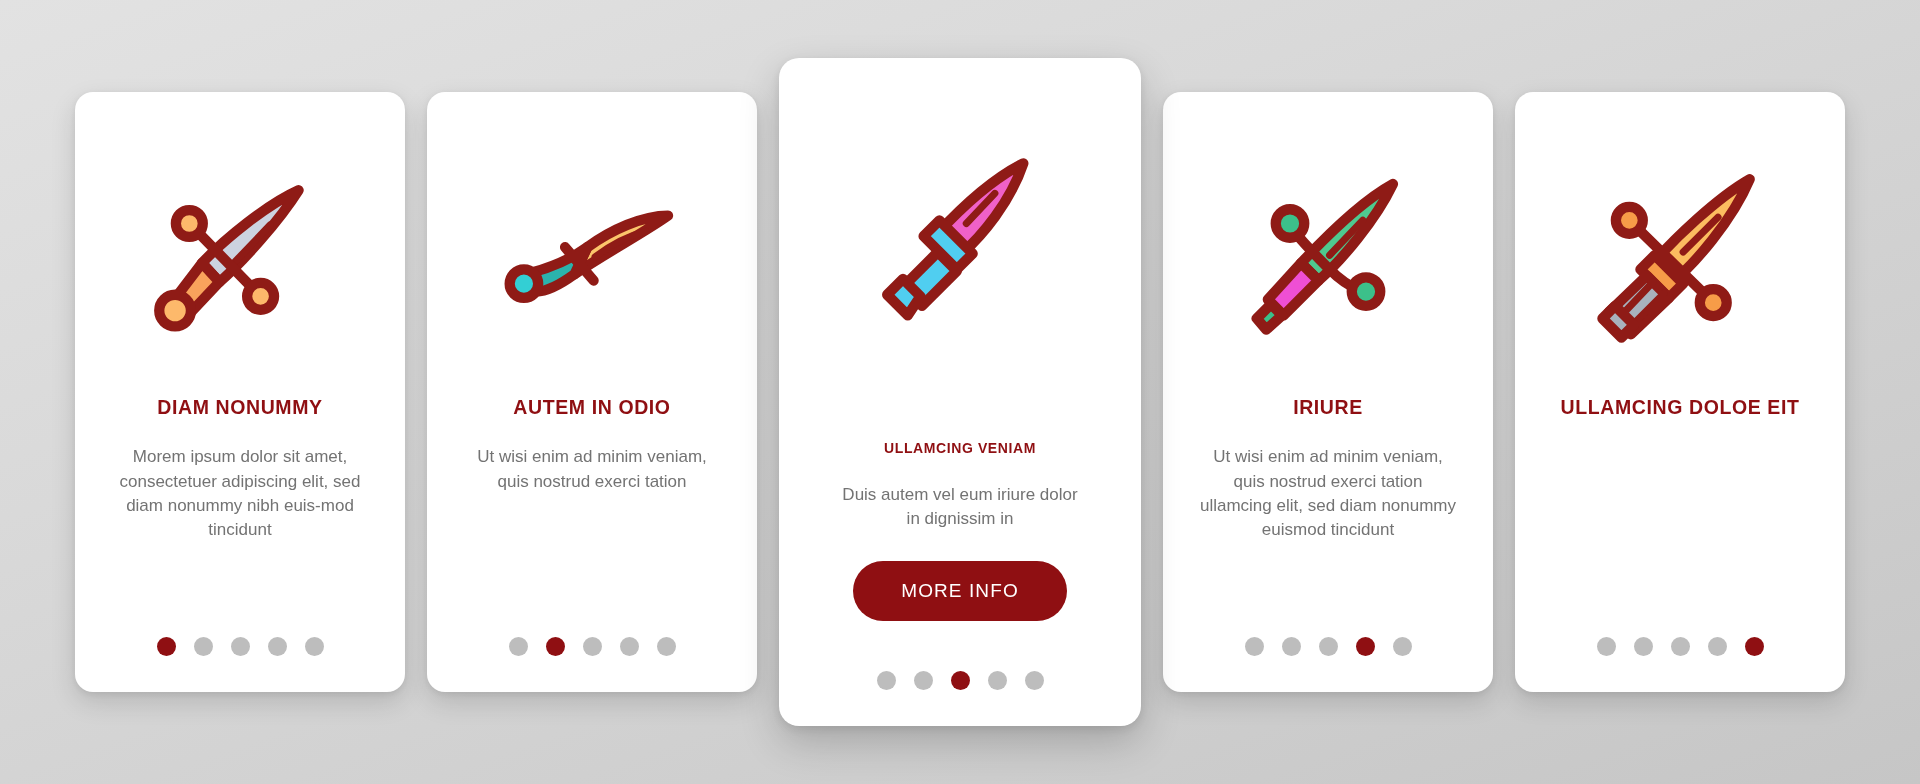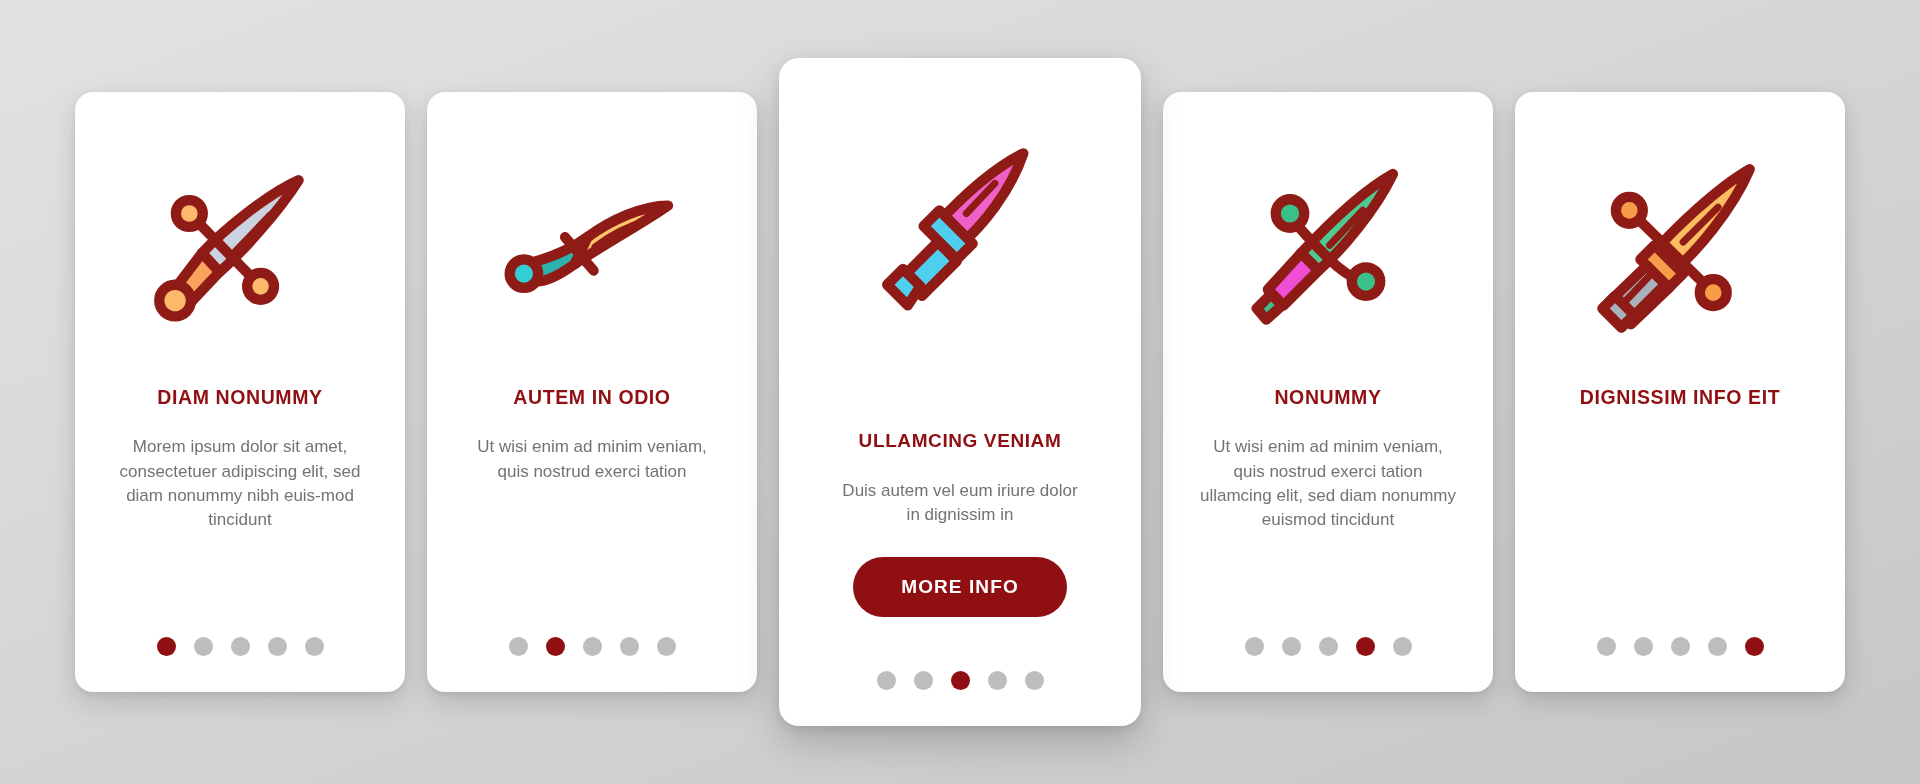--- a/index.html
+++ b/index.html
@@ -22,21 +22,21 @@
   .card {
     position:relative;
     width:330px;
     height:600px;
     background:#ffffff;
     border-radius:18px;
     box-shadow: 0 10px 26px rgba(0,0,0,0.14), 0 2px 6px rgba(0,0,0,0.07);
     display:flex;
     flex-direction:column;
     align-items:center;
-    padding:0 22px;
+    padding:10px 22px;
     flex:0 0 auto;
   }
   .card.featured {
     width:362px;
     height:668px;
     border-radius:20px;
     box-shadow: 0 16px 40px rgba(0,0,0,0.20), 0 3px 10px rgba(0,0,0,0.09);
     z-index:5;
   }
 
@@ -52,42 +52,42 @@
 
   .card-title {
     font-size:19.5px;
     font-weight:bold;
     letter-spacing:0.6px;
     color:#8f0f12;
     text-align:center;
     line-height:1.2;
     margin-top:-6px;
   }
-  .card.featured .card-title { font-size:19px;margin-top:42px; }
+  .card.featured .card-title { font-size:14px;margin-top:42px; }
 
   .card-body {
     margin-top:26px;
     font-size:17px;
     line-height:1.42;
     color:#737373;
     text-align:center;
     max-width:262px;
   }
   .card.featured .card-body { max-width:250px; }
 
   .cta {
     margin-top:30px;
     background:#8f0f12;
     color:#ffffff;
     border:none;
     border-radius:34px;
     padding:19px 48px;
     font-family:"Liberation Sans", sans-serif;
     font-size:19px;
-    font-weight:bold;
+    font-weight:normal;
     letter-spacing:1.1px;
     cursor:pointer;
   }
 
   .dots {
     position:absolute;
     bottom:36px;
     left:0; right:0;
     display:flex;
     justify-content:center;
@@ -185,21 +185,21 @@
           <path d="M101 17 C 90 40 68 66 54 78 L 43 67 C 57 52 81 28 101 17 Z" fill="#4fc98f"></path>
           <path d="M82 40 L 61 62" fill="none" stroke-width="4.5"></path>
           <path d="M43 67 L 54 78 L 32 100 L 22 90 Z" fill="#ef4fd4"></path>
           <path d="M38 46 C 44 54 52 62 60 70 C 68 78 74 82 80 84" fill="none"></path>
           <circle cx="36" cy="42" r="9" fill="#3cc08a"></circle>
           <circle cx="84" cy="85" r="9" fill="#3cc08a"></circle>
           <path d="M24 93 L 15 102 L 21 109 L 31 100 Z" fill="#3cc08a"></path>
         </g>
       </svg>
     </div>
-    <div class="card-title">NONUMMY</div>
+    <div class="card-title">IRIURE</div>
     <div class="card-body">Ut wisi enim ad minim veniam, quis nostrud exerci tation ullamcing elit, sed diam nonummy euismod tincidunt</div>
     <div class="dots">
       <span class="dot"></span>
       <span class="dot"></span>
       <span class="dot"></span>
       <span class="dot active"></span>
       <span class="dot"></span>
     </div>
   </div>
 
@@ -212,21 +212,21 @@
           <path d="M44 62 L 62 80 L 53 89 L 35 71 Z" fill="#f79c48"></path>
           <path d="M30 42 L 79 90" fill="none"></path>
           <circle cx="28" cy="40" r="8.5" fill="#f79c48"></circle>
           <circle cx="81" cy="92" r="8.5" fill="#f79c48"></circle>
           <path d="M39 75 L 53 89 L 29 112 L 15 98 Z" fill="#a8b2bd"></path>
           <path d="M43 79 L 22 101 M50 86 L 29 107" fill="none" stroke-width="4.5"></path>
           <path d="M19 94 L 11 102 L 23 114 L 31 106 Z" fill="#a8b2bd"></path>
         </g>
       </svg>
     </div>
-    <div class="card-title">DIGNISSIM INFO EIT</div>
+    <div class="card-title">ULLAMCING DOLOE EIT</div>
     <div class="dots">
       <span class="dot"></span>
       <span class="dot"></span>
       <span class="dot"></span>
       <span class="dot"></span>
       <span class="dot active"></span>
     </div>
   </div>
 
 </div>

